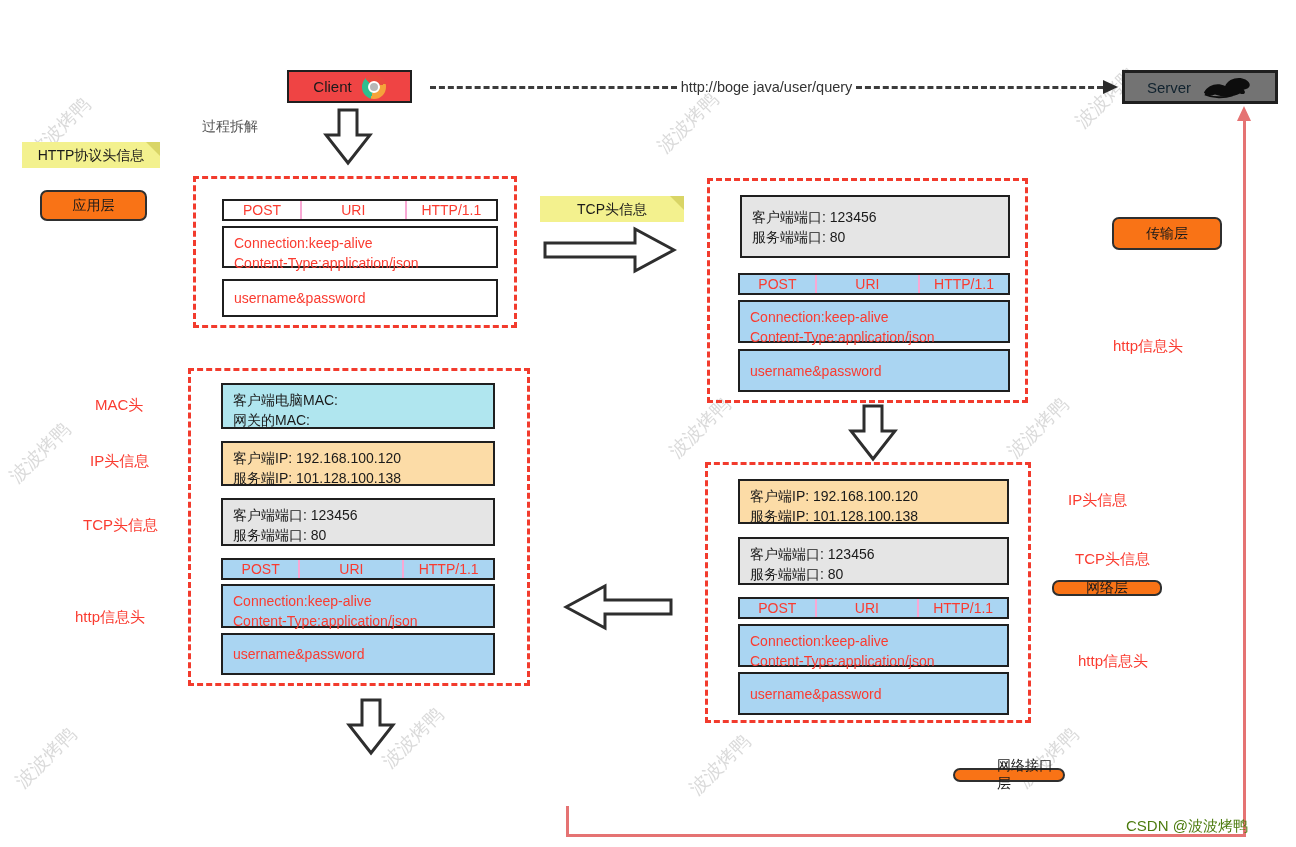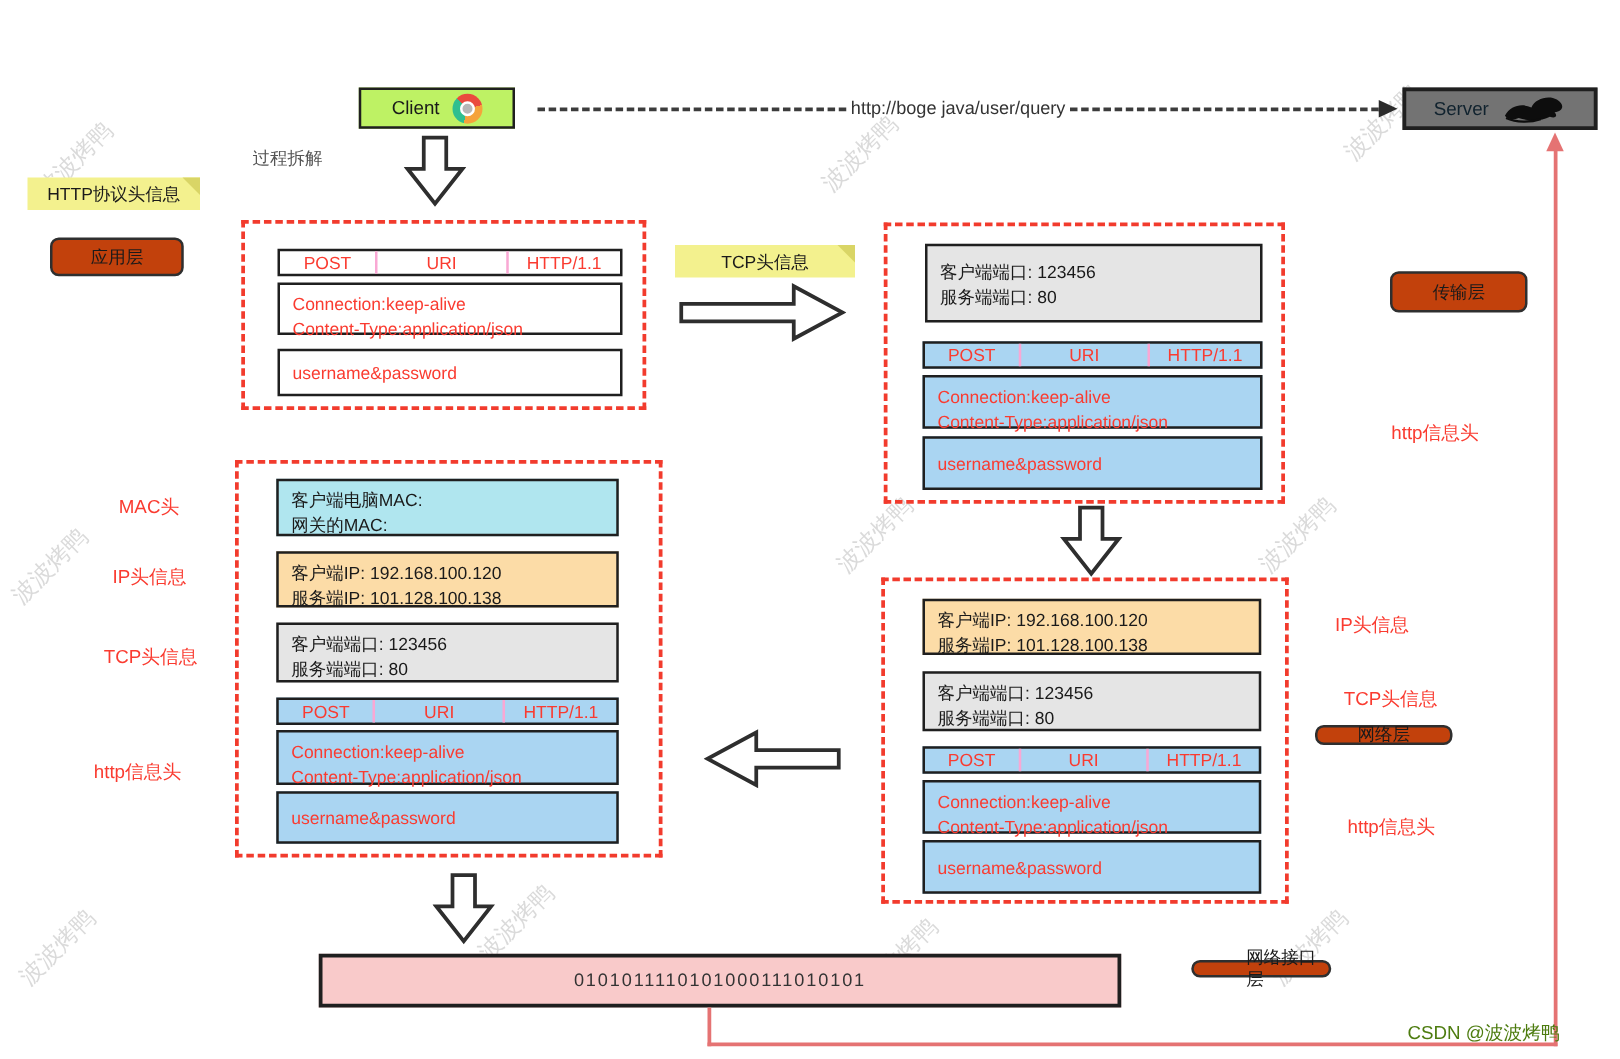--- a/index.html
+++ b/index.html
@@ -16,39 +16,39 @@
   .sticky-title { left:22px; top:10px; width:296px; height:44px; line-height:44px;
                   padding-left:18px; font-size:17px; font-weight:bold; letter-spacing:1px; }
   .sticky-http { left:22px; top:142px; width:138px; height:26px; line-height:26px;
                  text-align:center; font-size:14px; }
   .sticky-tcp  { left:540px; top:196px; width:144px; height:26px; line-height:26px;
                  text-align:center; font-size:14px; }
 
   
   .endpoint { position:absolute; display:flex; align-items:center; justify-content:center;
               gap:10px; border:2px solid #1f1f1f; font-size:15px; color:#1a1a1a; }
-  .client-box { left:287px; top:70px; width:125px; height:33px; background:#bef264; }
+  .client-box { left:287px; top:70px; width:125px; height:33px; background:#ef4444; }
   .server-box { left:1122px; top:70px; width:156px; height:34px; background:#737373; border-width:3px; }
 
   .chrome-icon { width:24px; height:24px; border-radius:50%; position:relative;
                  background:conic-gradient(from -45deg,#ea4b3e 0deg 120deg,#f5a33b 120deg 240deg,#2fbf8f 240deg 360deg); }
   .chrome-icon::after { content:""; position:absolute; inset:6px; border-radius:50%;
                         background:#b7b7b7; border:2px solid #fff; }
 
   
   .req-line { left:430px; top:78px; width:688px; height:18px; display:flex; align-items:center; }
   .req-line .dashes { flex:1; height:0; border-top:3px dashed #3c3c3c; }
   .req-line .url { margin:0 4px; font-size:14.5px; color:#333; white-space:nowrap; }
   .req-line .head { width:0; height:0; border-left:15px solid #2b2b2b;
                     border-top:7px solid transparent; border-bottom:7px solid transparent; }
 
   .plain-label { position:absolute; font-size:14px; color:#555; }
 
   
-  .layer-btn { position:absolute; background:#c2410c; border:2px solid #2f2f2f; border-radius:7px;
+  .layer-btn { position:absolute; background:#f97316; border:2px solid #2f2f2f; border-radius:7px;
                display:flex; align-items:center; justify-content:center; font-size:14px; color:#1a1a1a; }
 
   
   .panel { position:absolute; border:3px dashed #f23b2d; }
 
   
   .pkt-row { position:absolute; display:flex; border:2px solid #1f1f1f; background:#fff; }
   .pkt-row .cell { text-align:center; color:#fa3b30; font-size:14px; line-height:18px; overflow:hidden; }
   .pkt-row .cell + .cell { border-left:2px solid #f9a8d4; }
   .pkt-row .c1 { flex:0.85; } .pkt-row .c2 { flex:1.15; } .pkt-row .c3 { flex:1; }
@@ -212,23 +212,20 @@
 
   <div class="red-label" style="left:95px;top:396px;">MAC头</div>
   <div class="red-label" style="left:90px;top:452px;">IP头信息</div>
   <div class="red-label" style="left:83px;top:516px;">TCP头信息</div>
   <div class="red-label" style="left:75px;top:608px;">http信息头</div>
 
   <svg class="arr" style="left:346px;top:698px;" width="50" height="58" viewBox="0 0 50 58">
     <polygon points="16,2 34,2 34,27 47,27 25,55 3,27 16,27" fill="#fff" stroke="#2e2e2e" stroke-width="3"></polygon>
   </svg>
 
-  <div class="binary-box">
-    <span>0101011110101000111010101</span>
-  </div>
 
   <div class="route" style="left:566px;top:806px;width:3px;height:31px;"></div>
   <div class="route" style="left:566px;top:834px;width:680px;height:3px;"></div>
   <div class="route" style="left:1243px;top:120px;width:3px;height:717px;"></div>
   <div class="route-head" style="left:1237px;top:106px;"></div>
 
   <div class="csdn">CSDN @波波烤鸭</div>
 
 </div>
 

